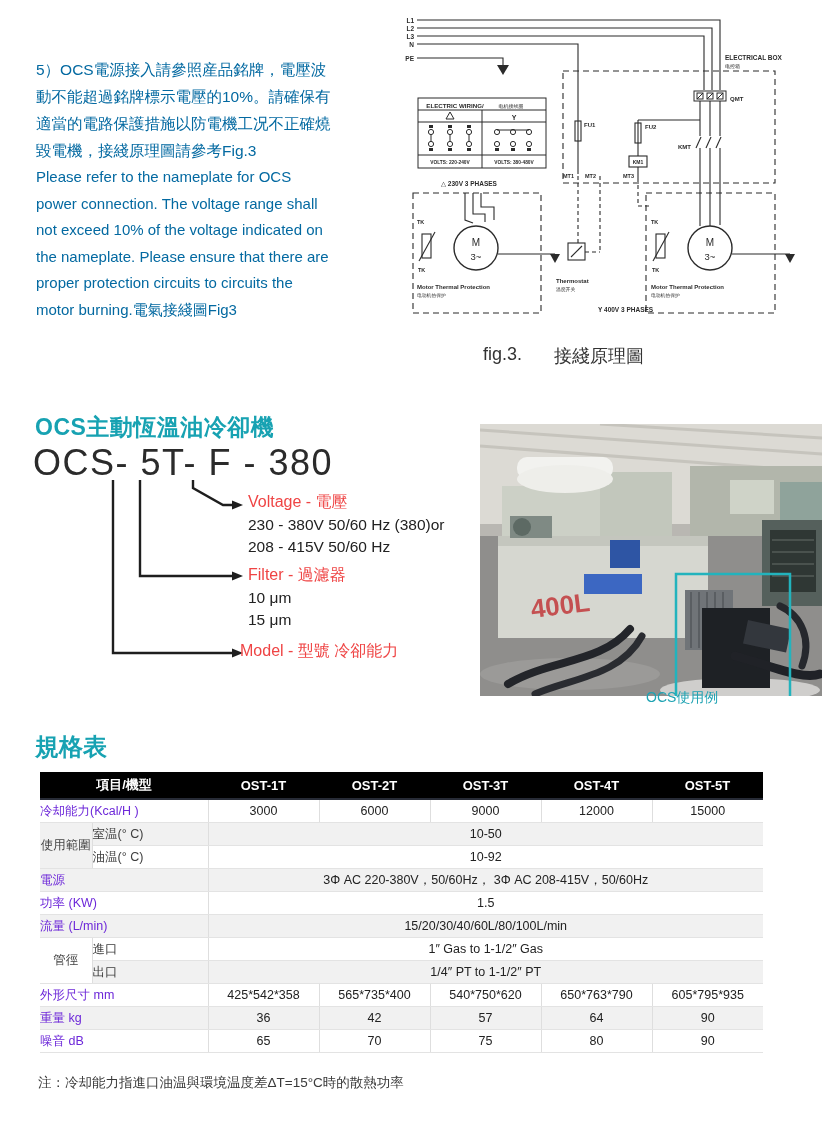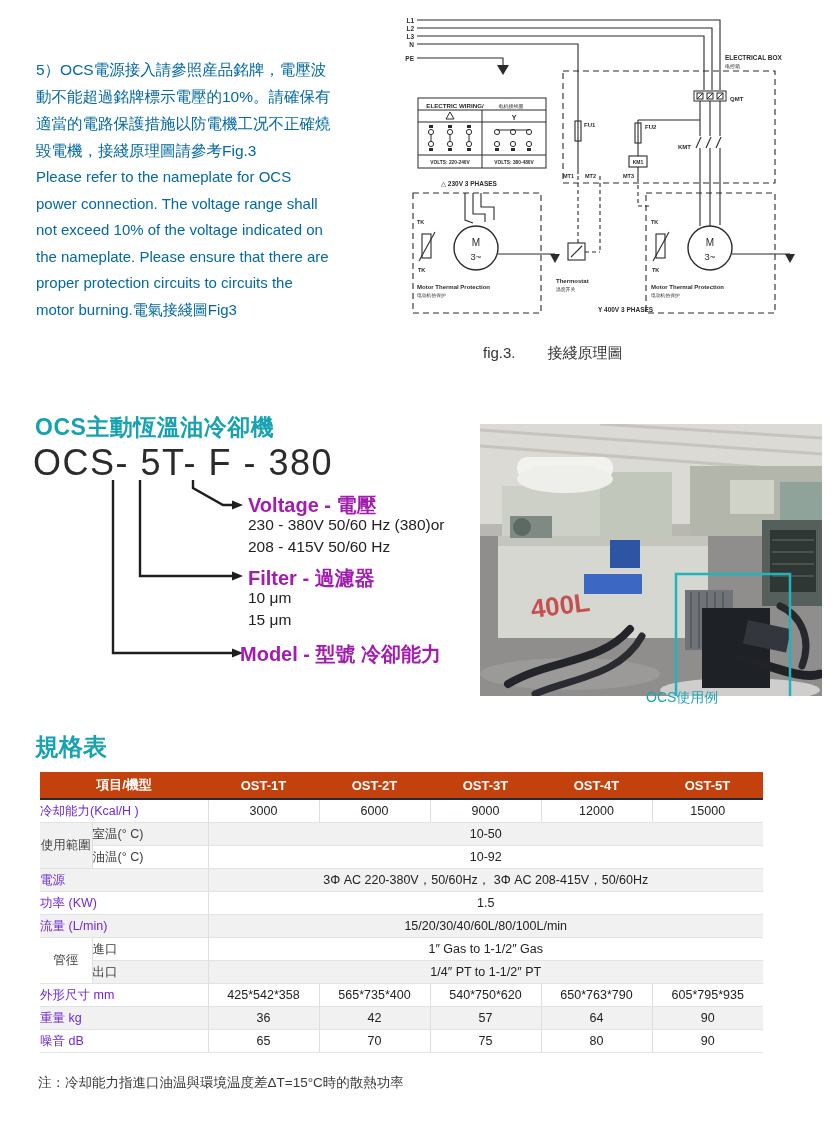--- a/index.html
+++ b/index.html
@@ -8,43 +8,43 @@
   .abs { position:absolute; }
 
   
   .intro { left:36px; top:56px; width:362px; color:#0369a1; }
   .intro .zh div { font-size:15.5px; line-height:27px; white-space:nowrap; }
   .intro .en div { font-size:15px;   line-height:26.5px; white-space:nowrap; }
 
   
   .diagram { left:393px; top:8px; }
   .diagram svg text { fill:#2b2b2b; }
-  .fig-caption { left:483px; top:344px; font-size:15px; color:#333; display:flex; gap:32px; }
+  .fig-caption { left:483px; top:344px; font-size:18px; color:#333; display:flex; gap:32px; }
 
   
   .model-title { left:35px; top:412px; font-size:23px; font-weight:bold; color:#17a2b2; letter-spacing:0.5px; }
   .model-code  { left:33px; top:442px; font-size:36px; color:#2b2b2b; letter-spacing:1.5px; }
   .tree-svg    { left:35px; top:478px; }
-  .branch-label { position:absolute; font-size:20px; font-weight:bold; color:#a21caf; }
+  .branch-label { position:absolute; font-size:16px; font-weight:normal; color:#ef4444; }
   .branch-lines { position:absolute; font-size:15.5px; color:#222; line-height:21.5px; }
   .voltage-label { left:248px; top:492px; }
   .voltage-lines { left:248px; top:514px; }
   .filter-label  { left:248px; top:565px; }
   .filter-lines  { left:248px; top:587px; }
   .model-label   { left:240px; top:641px; }
 
   
   .photo { left:480px; top:424px; width:342px; height:272px; }
   .photo-caption { left:646px; top:689px; font-size:14px; color:#1fa3b3; }
 
   
   .spec-title { left:35px; top:731px; font-size:24px; font-weight:bold; color:#17a2b2; }
   .spec-wrap  { left:40px; top:772px; }
   table.spec { border-collapse:collapse; table-layout:fixed; width:723px; font-size:12.5px; color:#333; }
-  table.spec th { background:#c2410c; color:#fff; height:26px; font-size:13px; font-weight:bold;
+  table.spec th { background:#000000; color:#fff; height:26px; font-size:13px; font-weight:bold;
                   border-bottom:2px solid #272b36; text-align:center; padding:0; }
   table.spec td { height:22px; border-bottom:1px solid #e3e3e3; padding:0; }
   td.v   { text-align:center; border-left:1px solid #dedede; color:#222; }
   td.lbl { padding-left:10px; color:#3d3d3d; }
   td.lblfull { padding-left:62px; color:#6d28d9; }
   td.grp { text-align:center; border-right:1px solid #dedede; color:#444; }
   tr.shade td { background:#f1f1f1; }
 
   .note { left:38px; top:1074px; font-size:13.5px; font-weight:normal; color:#3a3a3a; }
 </style>

